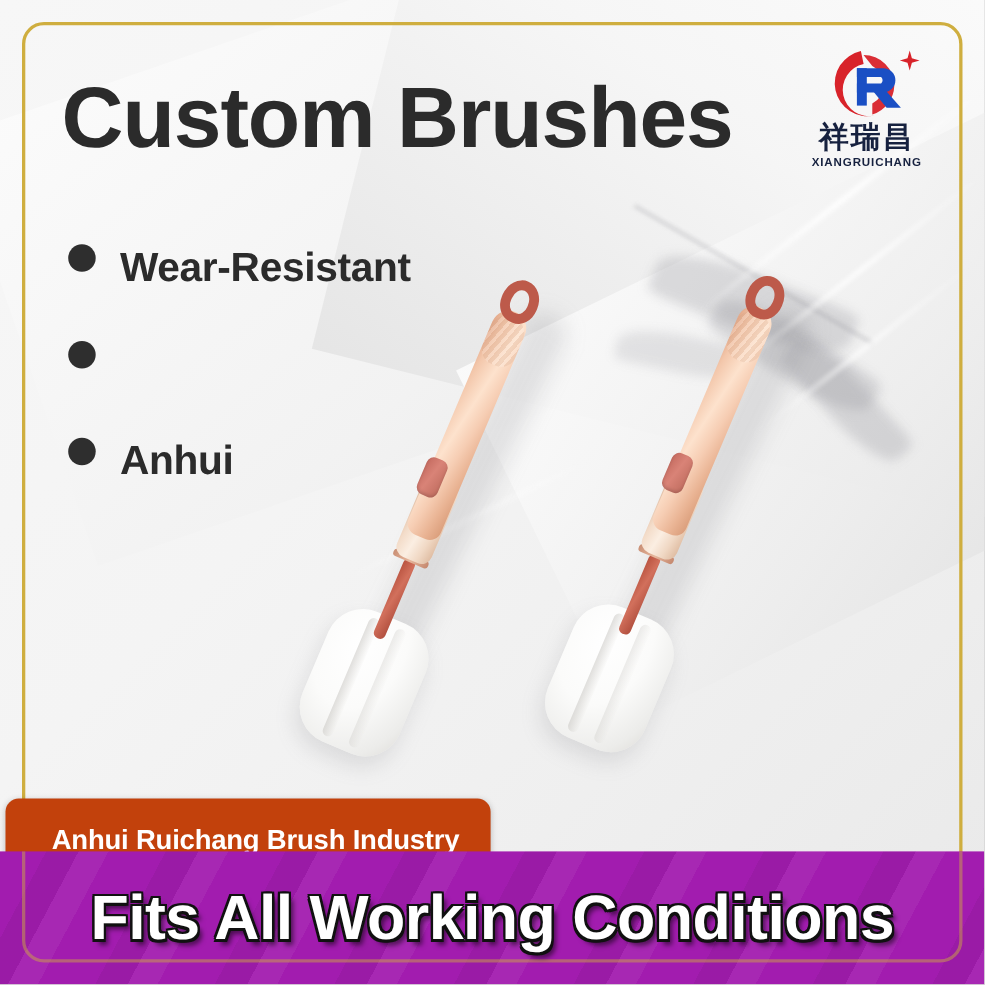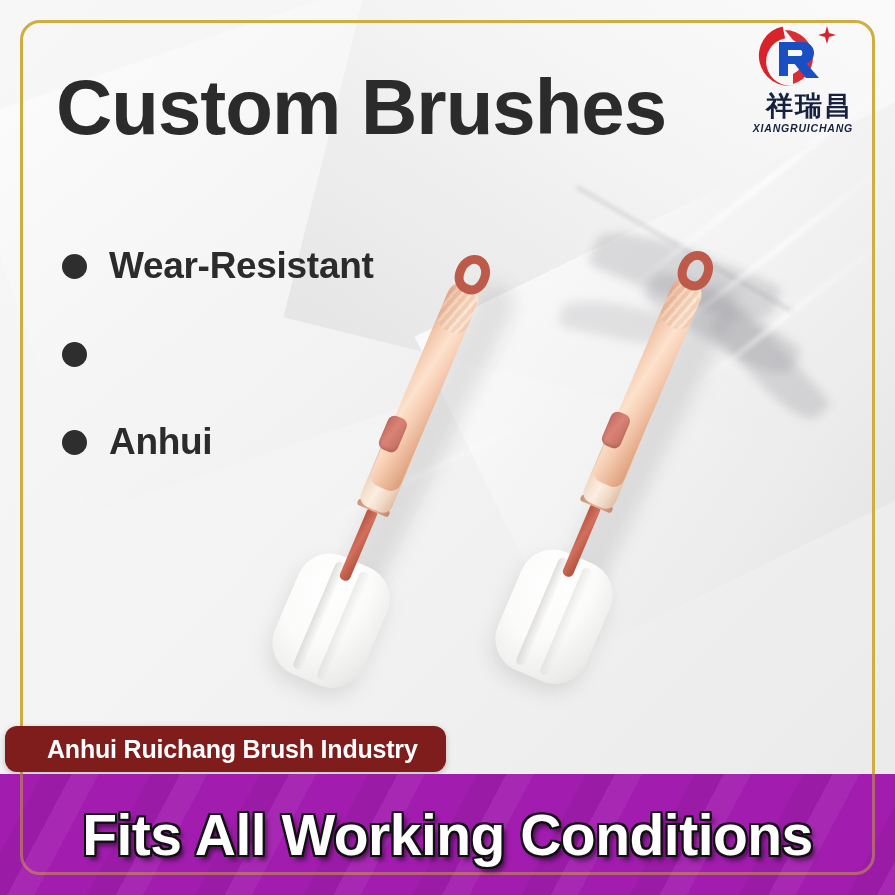--- a/index.html
+++ b/index.html
@@ -110,55 +110,53 @@
     letter-spacing: -1px;
     line-height: 1;
     z-index: 4;
     white-space: nowrap;
   }
 
   
   .logo {
     position: absolute;
     right: 42px;
-    top: 20px;
+    top: 40px;
     width: 130px;
     height: 125px;
     z-index: 5;
-    text-align: right;
+    text-align: center;
   }
   .logo-mark { width: 130px; height: 74px; display:block; }
   .logo-cn {
     font-family: "DejaVu Sans", sans-serif;
     font-size: 27px;
     font-weight: bold;
     color: #16213f;
     letter-spacing: 2px;
     line-height: 1;
     margin-top: -2px;
   }
   .logo-py {
     font-size: 10.5px;
     font-weight: bold;
     color: #16213f;
     letter-spacing: .8px;
     margin-top: 3px;
-    font-style: italic;
   }
 
   
   .features {
     position: absolute;
     left: 62px;
     top: 222px;
     z-index: 4;
   }
   .feature-row {
     display: flex;
-    align-items: center;
     height: 88px;
   }
   .bullet-dot {
     width: 25px;
     height: 25px;
     border-radius: 50%;
     background: #2e2e2e;
     flex: 0 0 auto;
     margin-right: 22px;
   }
@@ -283,22 +281,22 @@
   .sponge-groove.g2 { left: 56px; opacity: .6; }
 
   
   .red-banner {
     position: absolute;
     left: 5px;
     top: 726px;
     height: 46px;
     display: flex;
     align-items: center;
-    padding: 0 28px 0 42px;
-    background: #7f1d1d;
+    padding: 15px 28px 0 42px;
+    background: #c2410c;
     border-radius: 12px;
     z-index: 7;
     box-shadow: 0 2px 6px rgba(0,0,0,.22);
   }
   .red-banner-text {
     color: #ffffff;
     font-size: 25px;
     font-weight: bold;
     letter-spacing: -.2px;
     white-space: nowrap;

